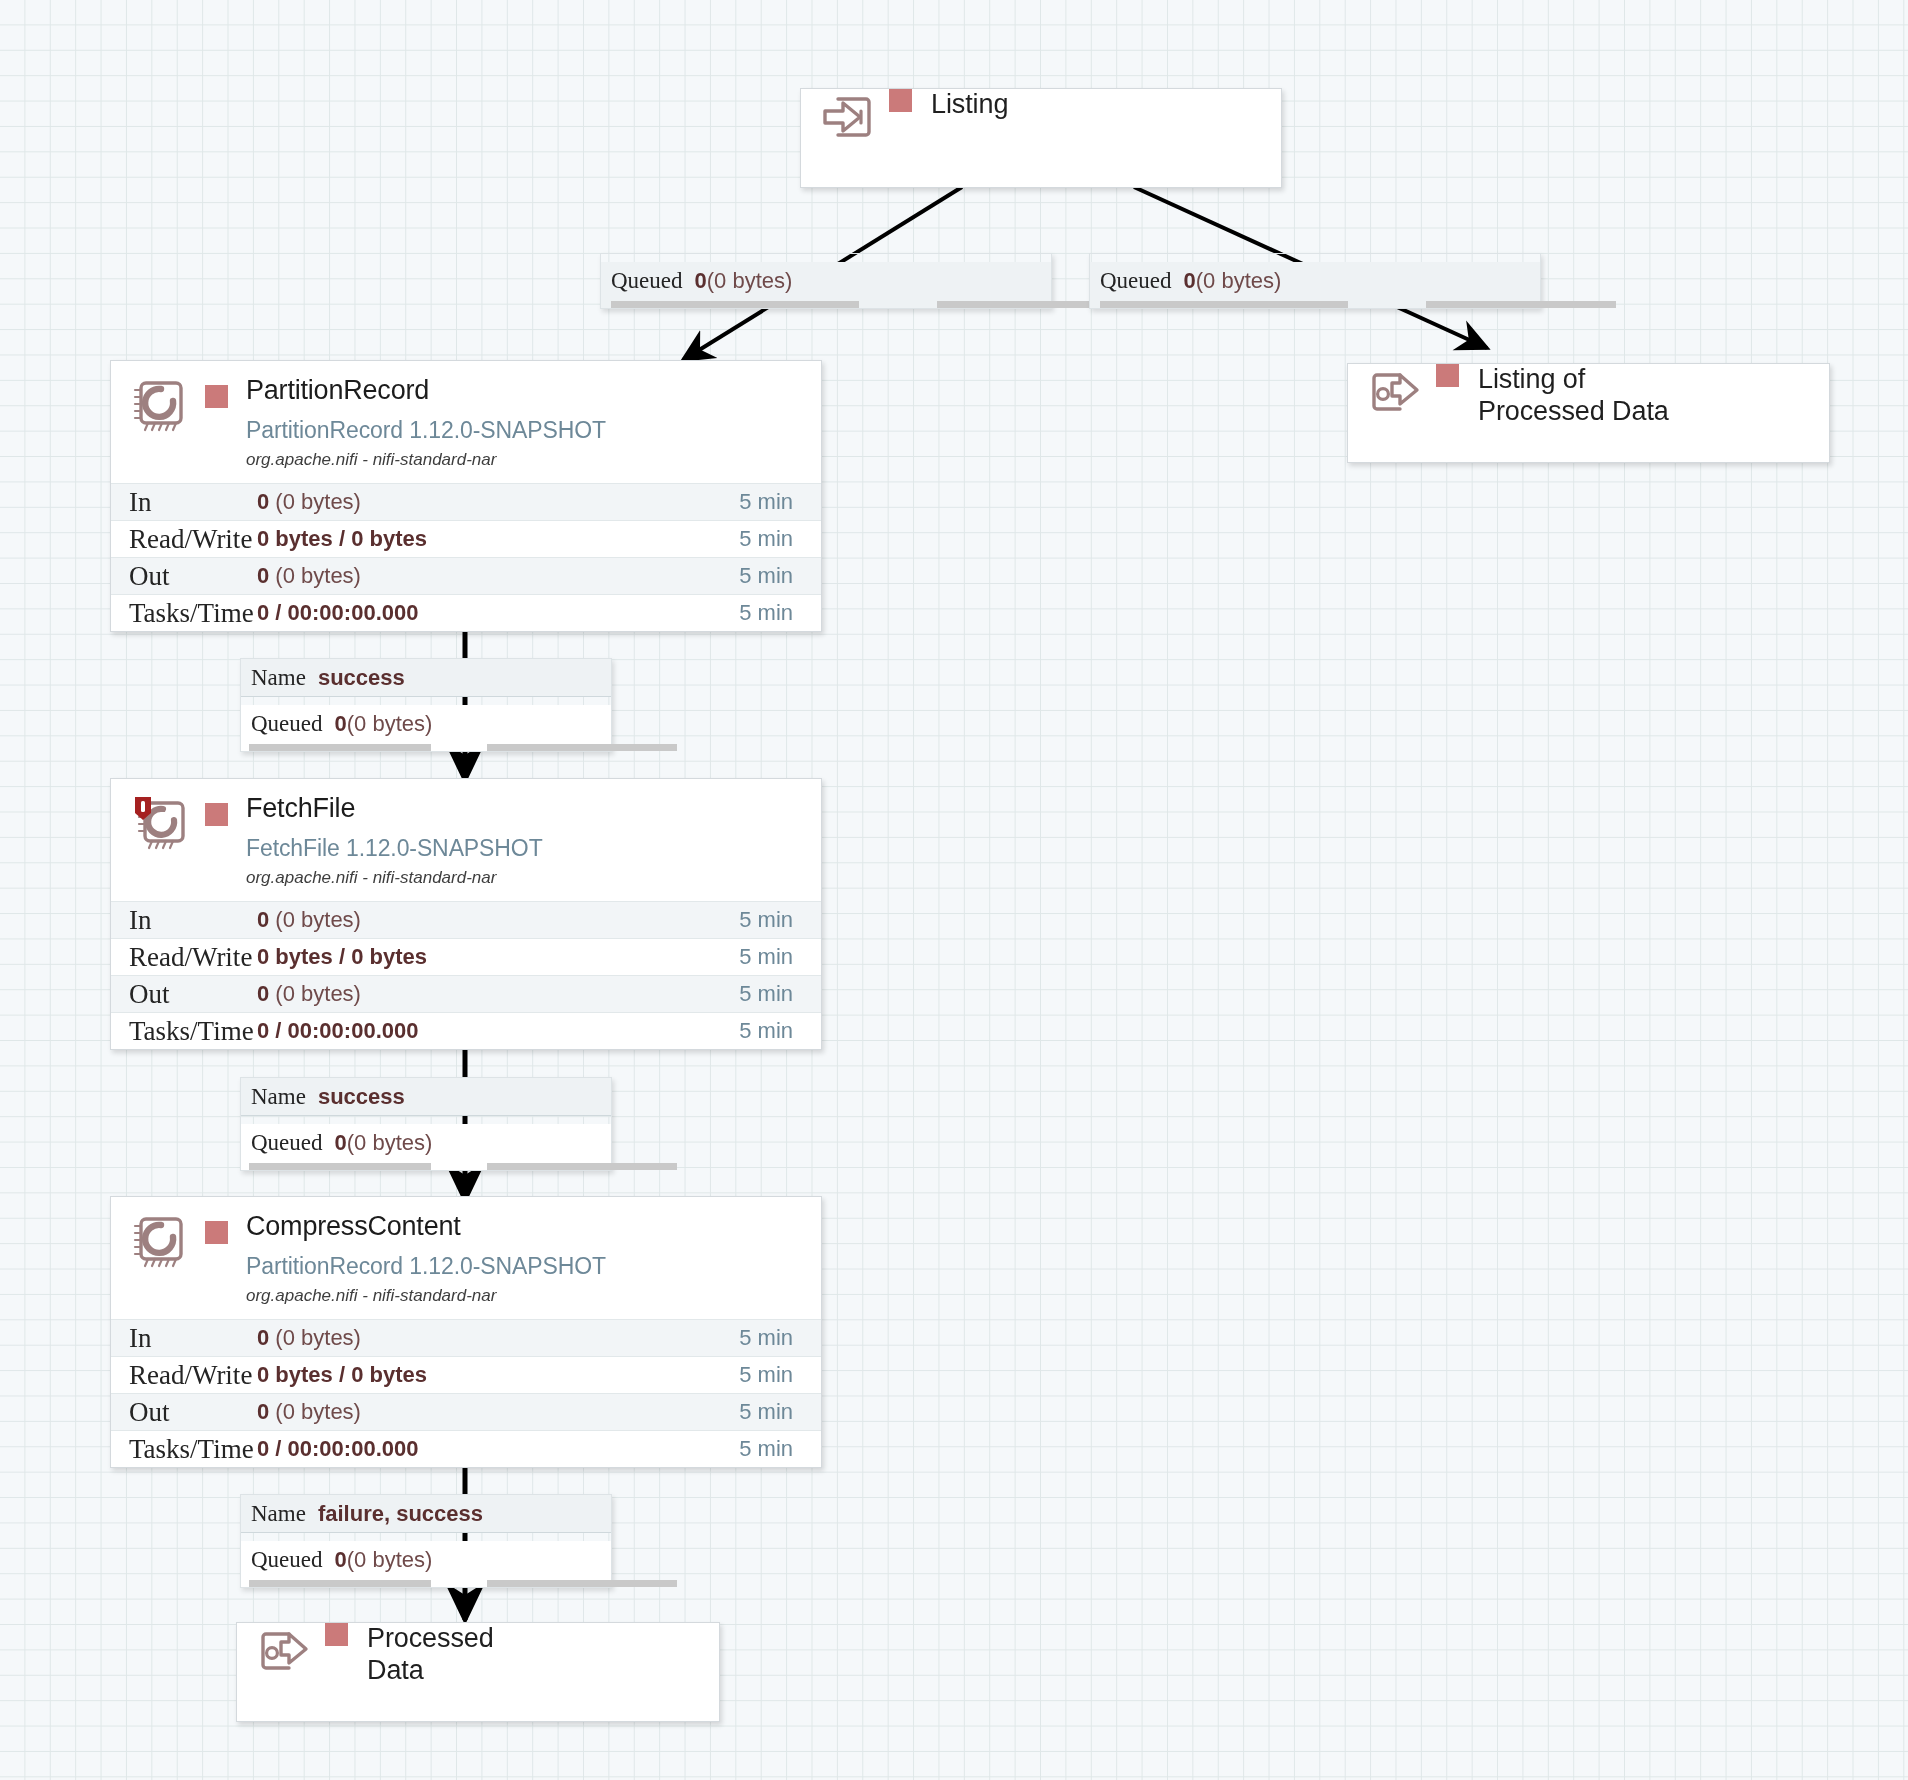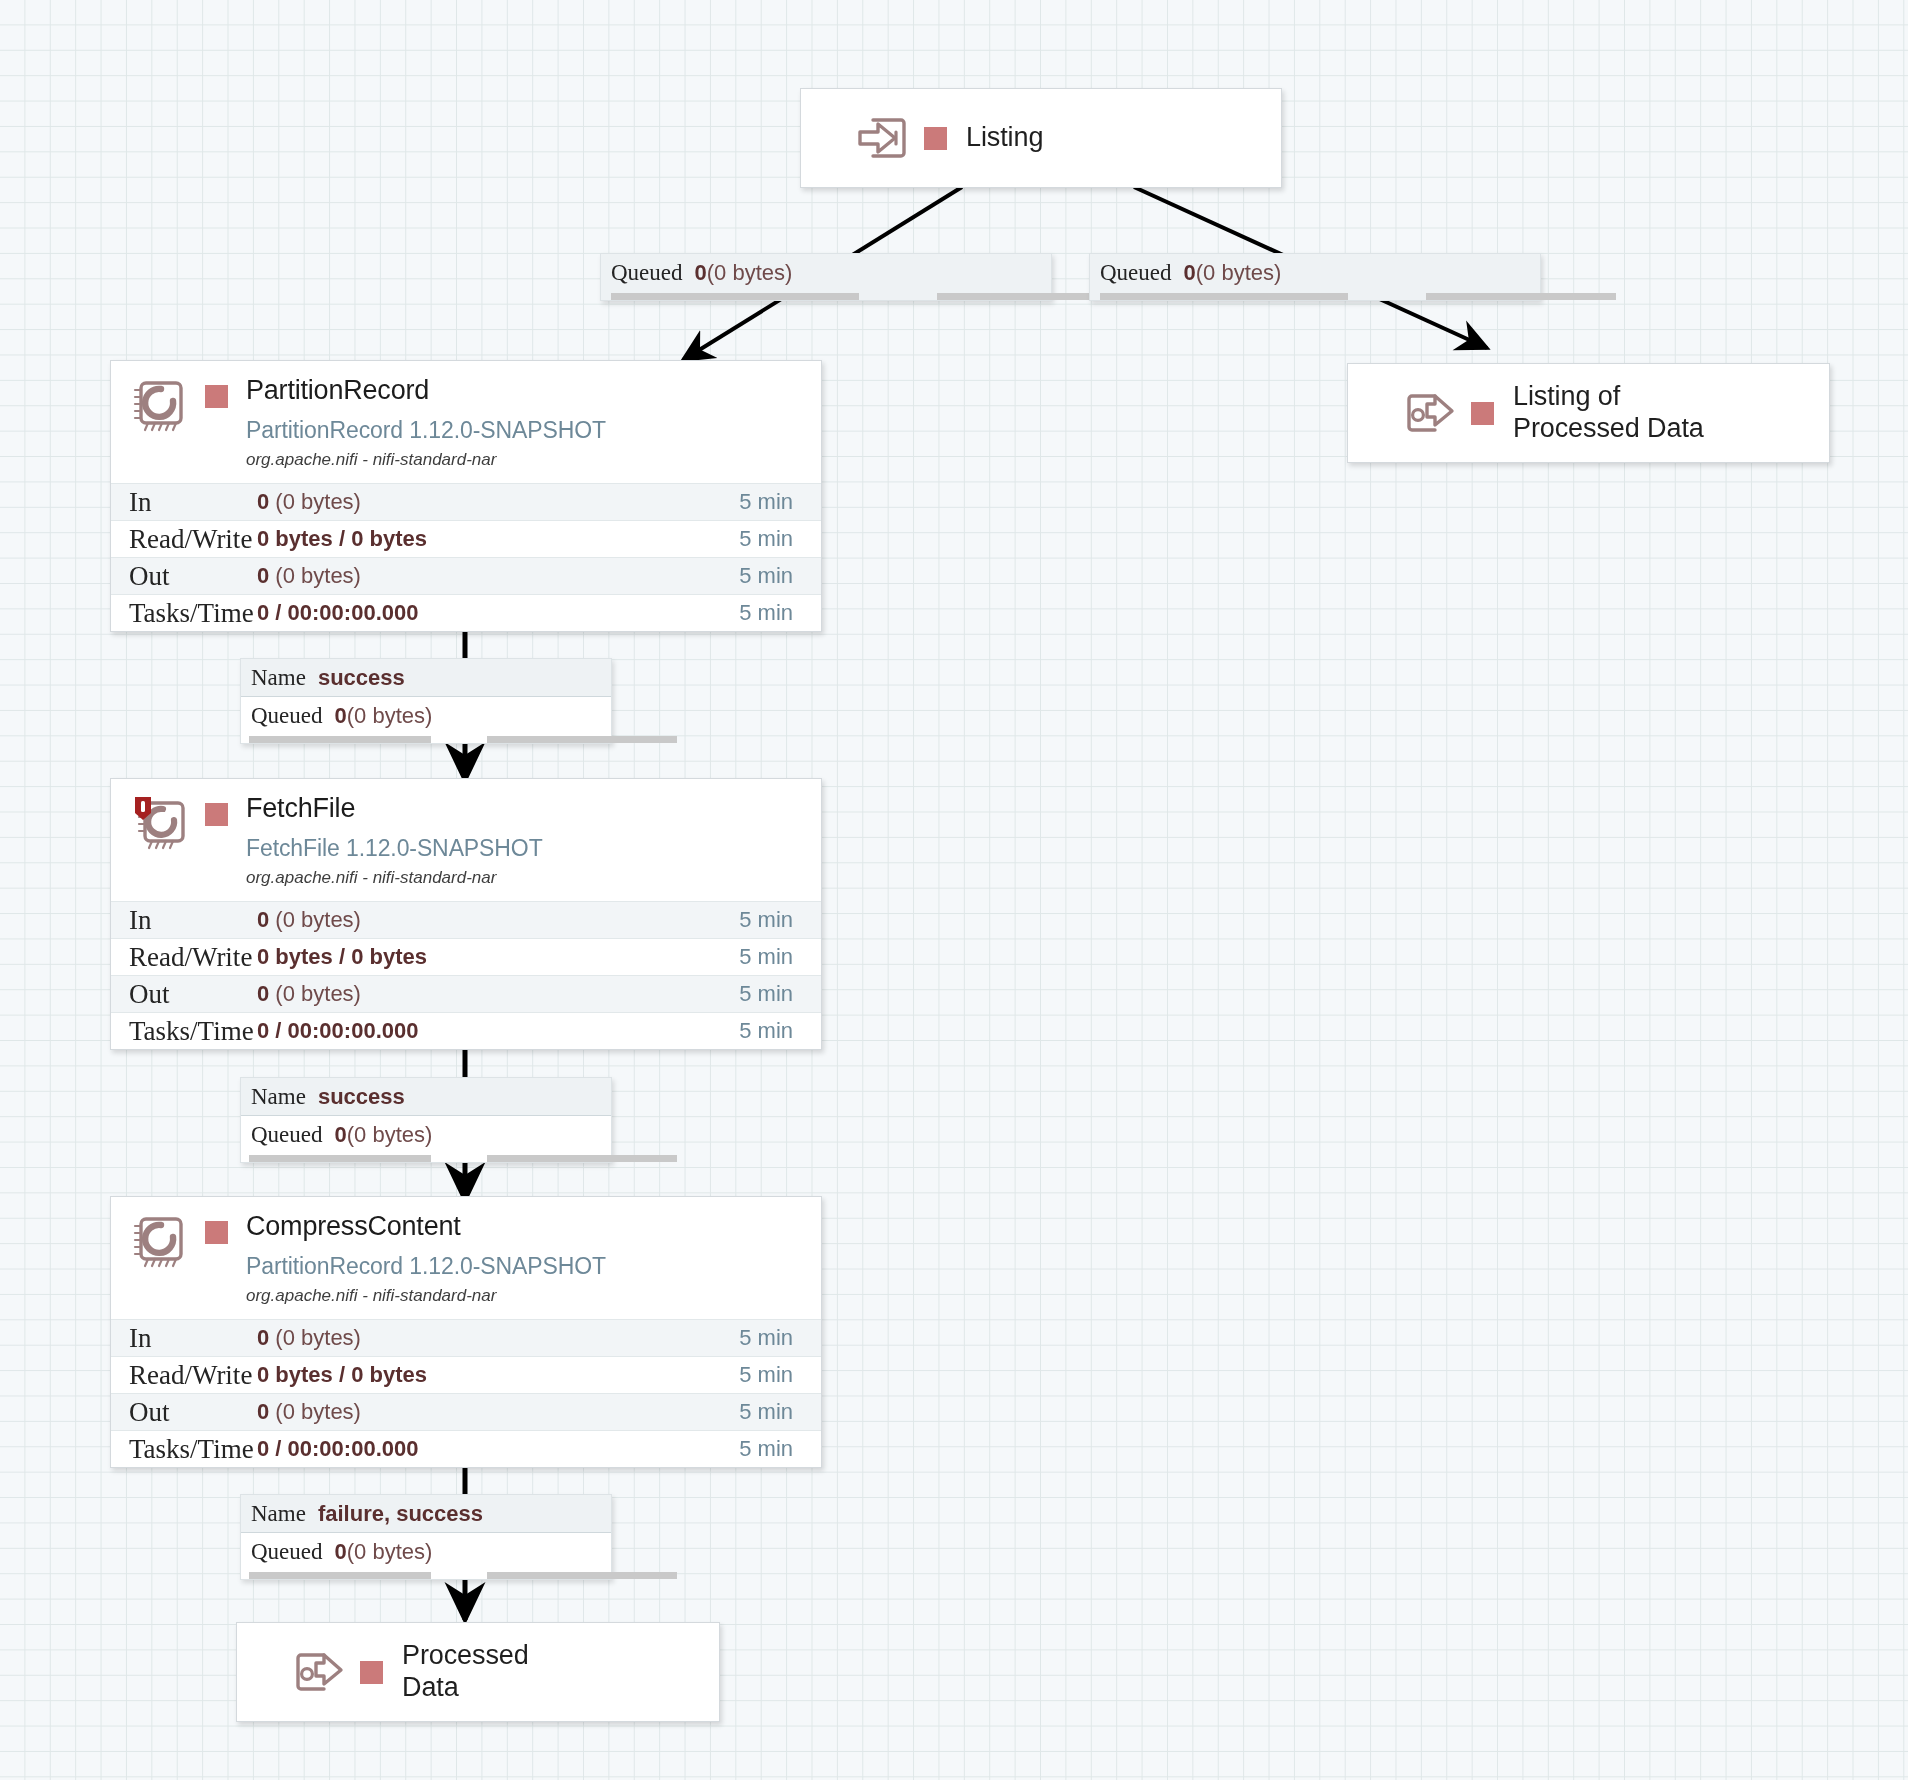--- a/index.html
+++ b/index.html
@@ -40,22 +40,20 @@
     position: absolute;
     background: #ffffff;
     border: 1px solid #d4d9dd;
     box-sizing: border-box;
     box-shadow: 2px 3px 5px rgba(0,0,0,0.14);
   }
 
   
   .port-node {
     display: flex;
-    align-items: center;
-    padding-left: 35px;
   }
   .port-icon {
     flex: 0 0 auto;
     margin-left: 18px;
     margin-right: 14px;
     width: 56px;
     height: 56px;
     display: flex;
     align-items: center;
     justify-content: center;
@@ -171,21 +169,21 @@
     border: 1px solid #dde3e6;
   }
   .conn-row {
     display: flex;
     align-items: center;
     height: 38px;
     box-sizing: border-box;
     font-size: 22px;
   }
   .conn-row.name  { background: #eef2f4; border-bottom: 1px solid #cfd8dc; }
-  .conn-row.queue { background: #ffffff; }
+  .conn-row.queue { background: #ffffff; margin-top: 8px; }
   .conn-key {
     flex: 0 0 auto;
     padding-left: 10px;
     padding-right: 12px;
     color: #242424;
     font-family: "Liberation Serif", serif;
     font-size: 23px;
   }
   .conn-val {
     color: #5a2f2f;

